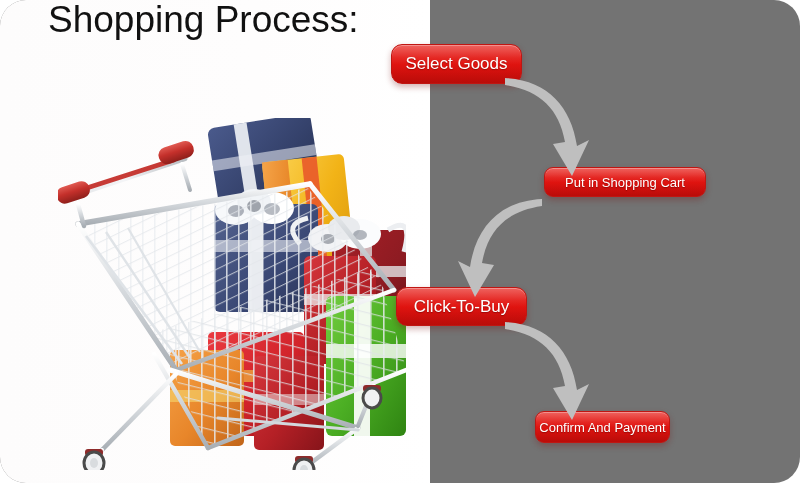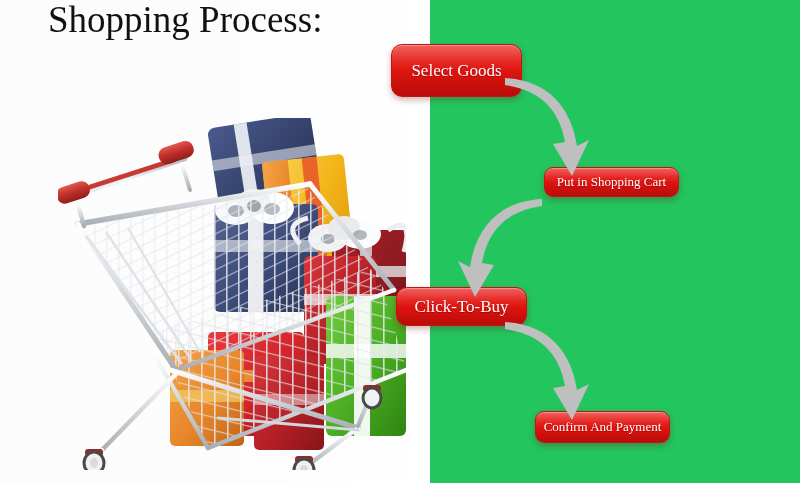--- a/index.html
+++ b/index.html
@@ -5,23 +5,24 @@
 <style>
   html, body {
     margin: 0;
     padding: 0;
     background: #ffffff;
   }
   #stage {
     position: relative;
     width: 800px;
     height: 483px;
-    background: #22c55e;
+    background: #737373;
     overflow: hidden;
-    font-family: Liberation Serif, serif;
+    font-family: Liberation Sans, sans-serif;
+    border-radius: 26px;
   }
   
   #bg-wash {
     position: absolute;
     left: 0; top: 0;
     width: 430px; height: 483px;
     background: linear-gradient(90deg, #fdfcfc 0%, #fefdfd 60%, #ffffff 100%);
   }
 
   
@@ -57,27 +58,27 @@
     box-shadow:
       0 3px 6px rgba(120,20,20,0.33),
       inset 0 1px 0 rgba(255,255,255,0.30);
     text-shadow: 0 1px 1px rgba(110,0,0,0.55);
     white-space: nowrap;
     overflow: hidden;
     user-select: none;
   }
   #btn-select-goods {
     left: 391px; top: 44px;
-    width: 131px; height: 53px;
+    width: 131px; height: 40px;
     border-radius: 11px;
     font-size: 17px;
   }
   #btn-put-in-cart {
     left: 544px; top: 167px;
-    width: 135px; height: 30px;
+    width: 162px; height: 30px;
     border-radius: 9px;
     font-size: 13px;
     text-align: center;
   }
   #btn-click-to-buy {
     left: 396px; top: 287px;
     width: 131px; height: 39px;
     border-radius: 11px;
     font-size: 17px;
   }

